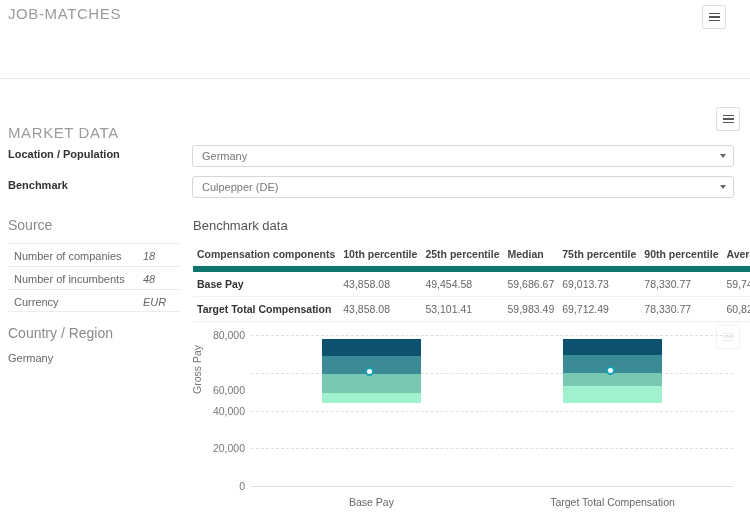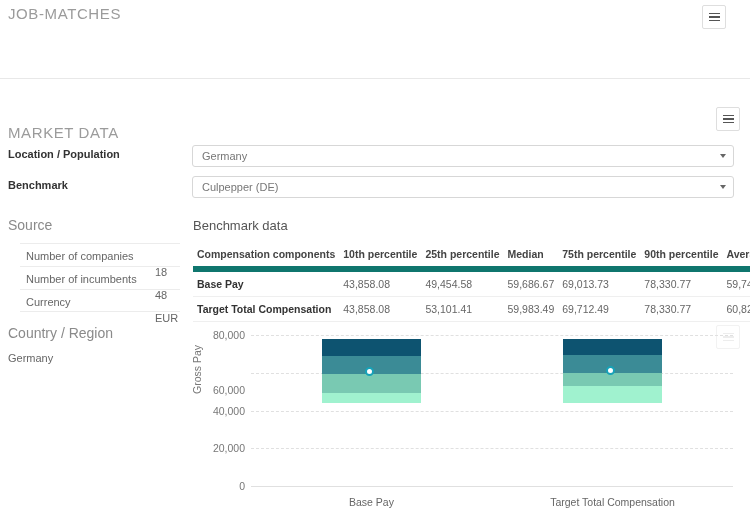--- a/index.html
+++ b/index.html
@@ -86,25 +86,25 @@
     border-top:4px solid #666;
   }
   #row-location { top:145px; }
   #row-benchmark { top:176px;text-decoration:underline; }
 
   
   #source-title { position:absolute; left:8px; top:217px; font-size:14px; color:#8a8a8a;}
   #source-table { position:absolute; left:8px; top:243px; width:172px; }
   #source-table .srow {
     height:23px; border-top:1px solid #ececec;
-    position:relative; font-size:11px; color:#666;margin-left:12px;
+    position:relative; font-size:11px; color:#666;
   }
   #source-table .srow:last-child { border-bottom:1px solid #ececec; }
   #source-table .sk { position:absolute; left:6px; top:6px; }
-  #source-table .sv { position:absolute; left:135px; top:22px; }
+  #source-table .sv { position:absolute; left:135px; top:6px;font-style:italic; }
 
   #country-title { position:absolute; left:8px; top:325px; font-size:14px; color:#8a8a8a;}
   #country-value { position:absolute; left:8px; top:352px; font-size:11px; color:#666;}
 
   
   #bd-title { position:absolute; left:193px; top:218px; font-size:13px; color:#555; }
 
   #bd-table { position:absolute; left:193px; top:243px; width:549px; border-collapse:collapse; }
   #bd-table th {
     font-size:10.5px; font-weight:bold; color:#444;

